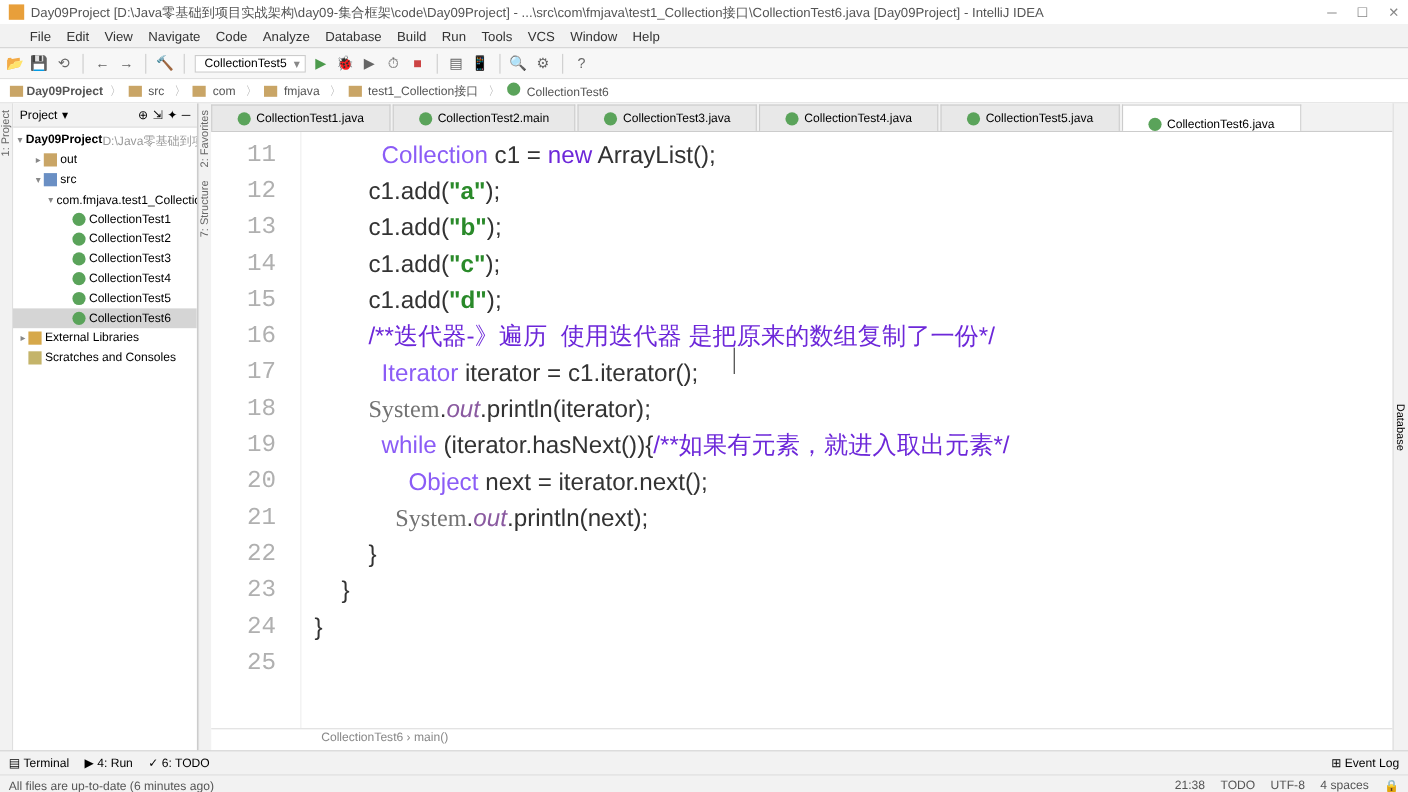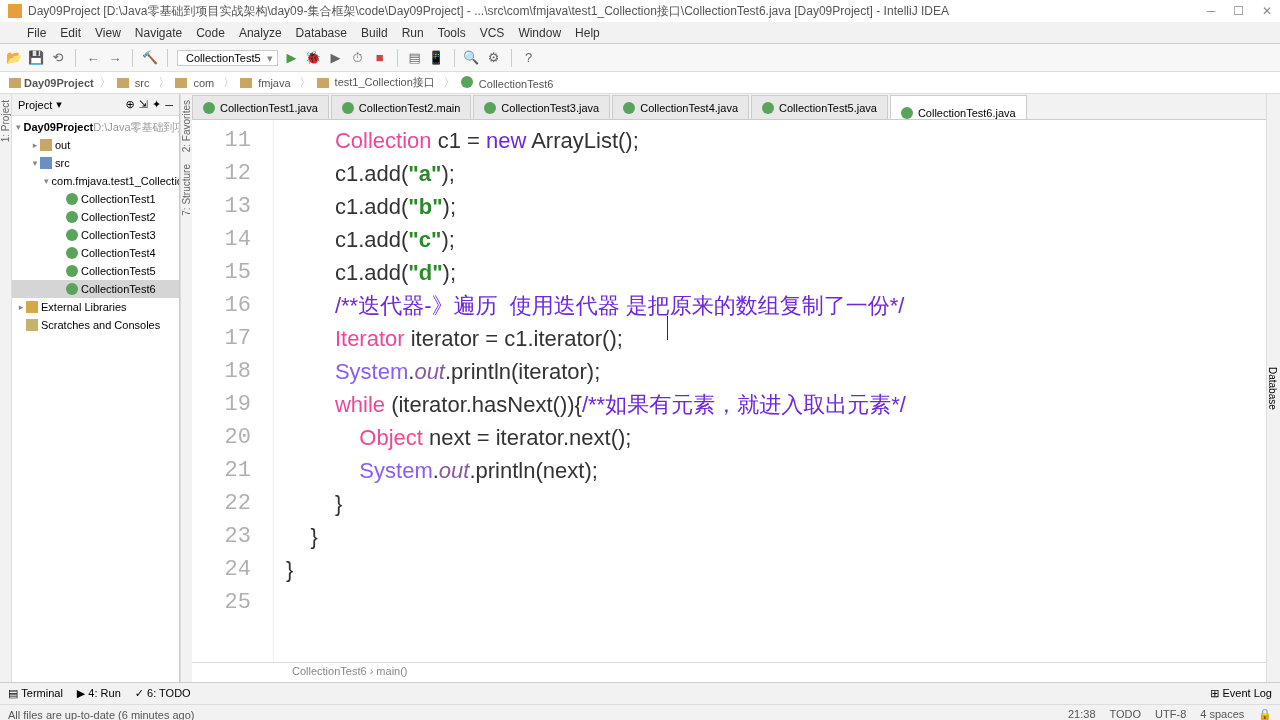--- a/index.html
+++ b/index.html
@@ -27,31 +27,31 @@
 .tree-row { display: flex; align-items: center; height: 18px; padding-left: 4px; white-space: nowrap; }
 .tree-row.sel { background: #d5d5d5; }
 .tw { display: inline-block; width: 10px; text-align: center; color: #888; font-size: 9px; }
 .tico { width: 12px; height: 12px; display: inline-block; margin-right: 3px; }
 .tico.mod { background: #5a7fc4; border-radius: 2px; }
 .tico.fold { background: #c9a566; }
 .tico.cls { background: #5aa35a; border-radius: 50%; }
 .tico.lib { background: #d6a84a; }
 .editor-area { flex: 1; display: flex; flex-direction: column; background: #fff; }
 .tabs { height: 26px; background: #f2f2f2; border-bottom: 1px solid #ccc; display: flex; align-items: flex-end; }
-.tab { height: 24px; padding: 0 10px; display: flex; align-items: center; gap: 5px; font-size: 11px; border: 1px solid #ccc; border-bottom: none; background: #e8e8e8; margin-right: 2px; }
+.tab { height: 24px; padding: 0 23px; display: flex; align-items: center; gap: 5px; font-size: 11px; border: 1px solid #ccc; border-bottom: none; background: #e8e8e8; margin-right: 2px; }
 .tab.active { background: #fff; align-items: flex-end; }
 .tab-i { width: 12px; height: 12px; background: #5aa35a; border-radius: 50%; }
 .editor { flex: 1; display: flex; overflow: hidden; position: relative; }
 .gutter { width: 82px; background: #fff; border-right: 1px solid #eee; text-align: right; padding-right: 22px; font-family: "Courier New", monospace; font-size: 22px; color: #b0b0b0; line-height: 33px; padding-top: 4px; }
 .code { flex: 1; font-family: "Courier New", monospace; font-size: 22px; line-height: 33px; padding: 4px 0 0 12px; white-space: pre; color: #333; }
-.kw { color: #ec4899; }
+.kw { color: #8b5cf6; margin-left: 12px; }
 .str { color: #2a8a2a; font-weight: bold; }
 .cm { color: #6d28d9; }
 .fld { color: #8a5aa0; font-style: italic; }
-.cls2 { color: #8b5cf6; }
+.cls2 { color: #737373; font-family: Liberation Serif, serif; }
 .crumb-bottom { height: 20px; border-top: 1px solid #ddd; font-size: 11px; color: #888; padding: 2px 100px; }
 .right-gutter { width: 14px; background: #f2f2f2; border-left: 1px solid #ddd; writing-mode: vertical-lr; font-size: 10px; text-align: center; }
 .left-stack { width: 12px; background: #f2f2f2; border-right: 1px solid #ddd; }
 .left-stack div { writing-mode: vertical-lr; transform: rotate(180deg); font-size: 10px; padding: 6px 0; color: #666; }
 .bottom-tools { height: 22px; background: #f2f2f2; border-top: 1px solid #ccc; display: flex; align-items: center; padding: 0 8px; font-size: 11px; gap: 14px; }
 .bottom-tools .r { margin-left: auto; display: flex; gap: 14px; }
 .statusbar { height: 20px; background: #f2f2f2; border-top: 1px solid #ddd; display: flex; align-items: center; padding: 0 8px; font-size: 11px; color: #555; }
 .statusbar .r { margin-left: auto; display: flex; gap: 14px; }
 .caret-img { position: absolute; left: 475px; top: 196px; width: 1px; height: 24px; background: #333; }
 </style>

